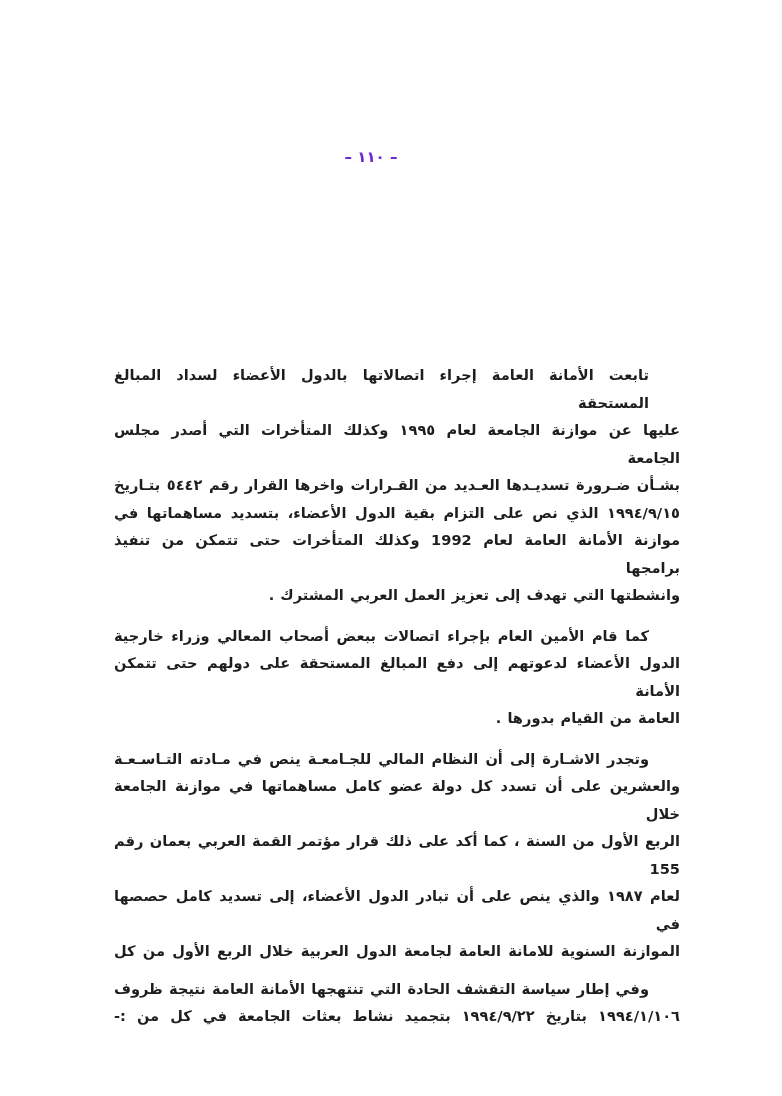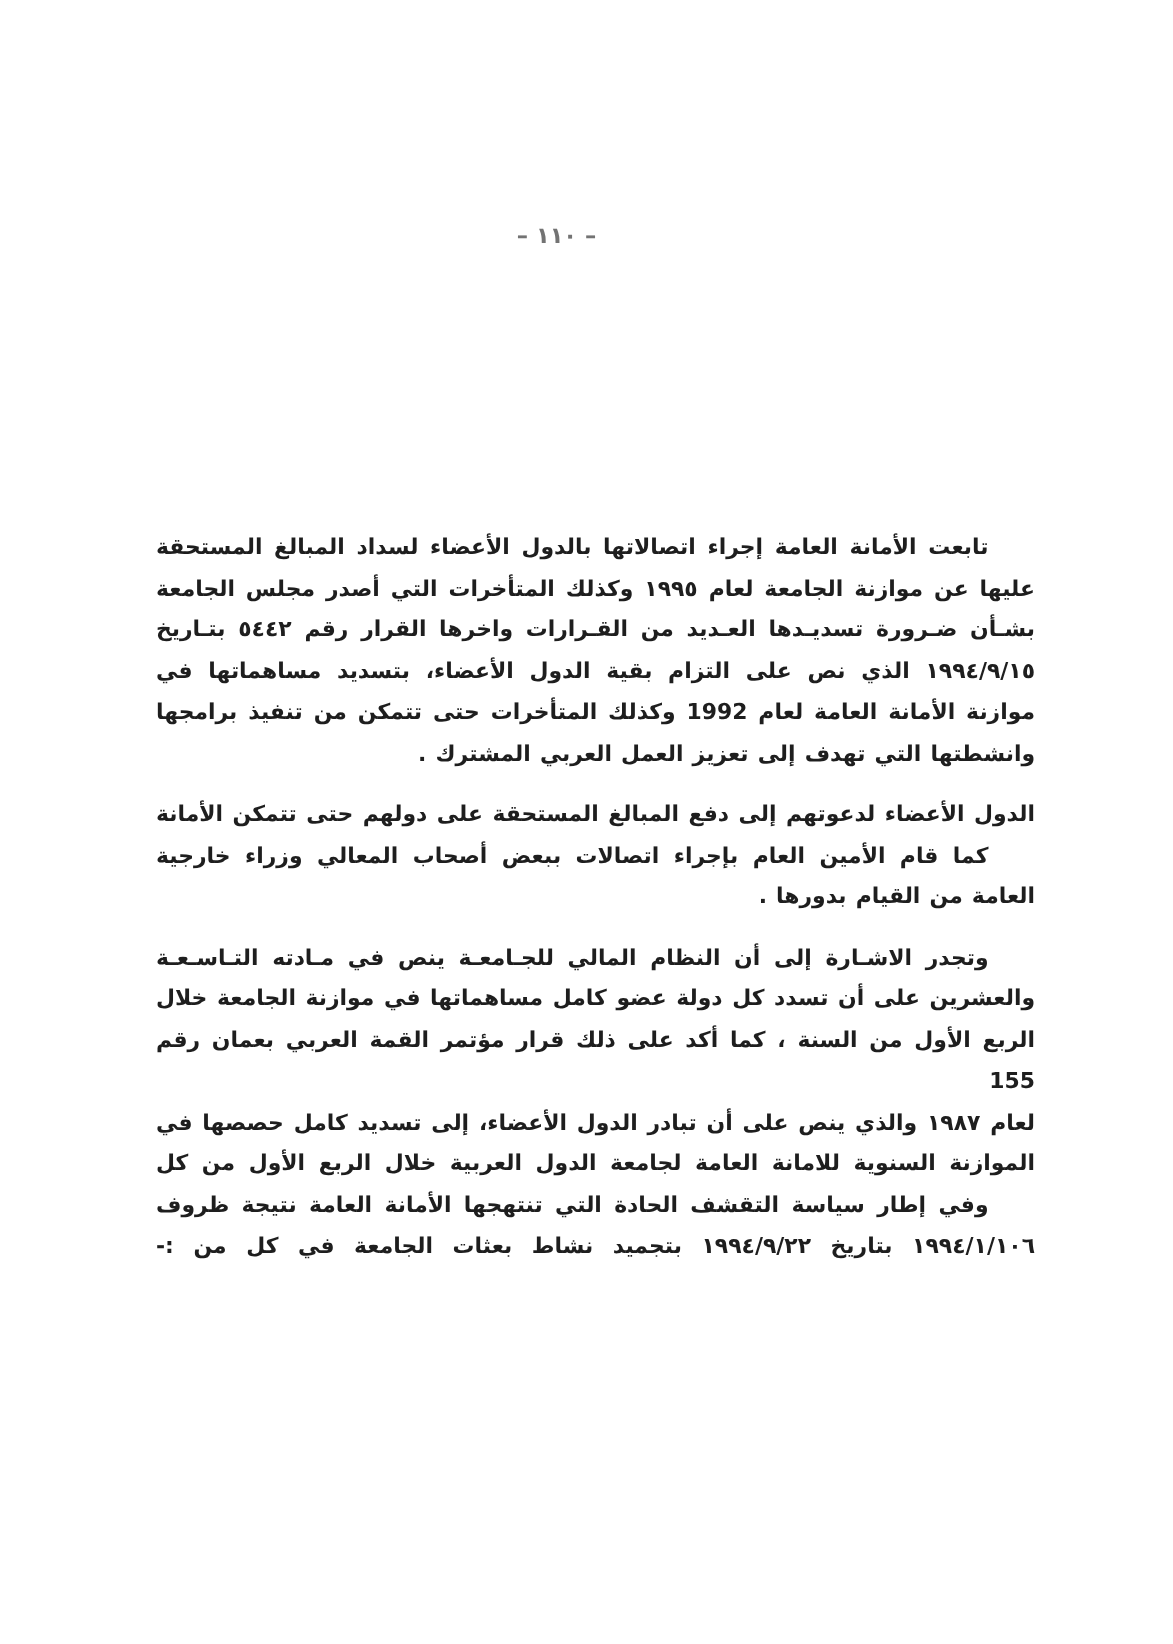--- a/index.html
+++ b/index.html
@@ -16,34 +16,34 @@
     overflow: hidden;
   }
   .page-number {
     position: absolute;
     top: 148px; left: 0;
     width: 742px;
     text-align: center;
     font-size: 15px;
     font-weight: bold;
     letter-spacing: 2px;
-    color: #737373;
+    color: #6d28d9;
   }
   .content {
     position: absolute;
     top: 351px;
     right: 92px;
     width: 586px;
     direction: rtl;
     font-size: 14.6px;
     font-weight: bold;
     line-height: 27.5px;
     color: #1e1e1e;
   }
-  .para { margin: 0; }
+  .para { margin: 10px; }
   .para.gap { margin-top: 13px; }
   .line {
     text-align: justify;
     text-align-last: justify;
     word-spacing: 1px;
   }
   .line.indent { padding-right: 31px; }
   .line.end { text-align-last: right; }
 </style>
 </head>
@@ -58,22 +58,22 @@
     <div class="para">
       <div class="line indent">تابعت الأمانة العامة إجراء اتصالاتها بالدول الأعضاء لسداد المبالغ المستحقة</div>
       <div class="line">عليها عن موازنة الجامعة لعام ١٩٩٥ وكذلك المتأخرات التي أصدر مجلس الجامعة</div>
       <div class="line">بشـأن ضـرورة تسديـدها العـديد من القـرارات واخرها القرار رقم ٥٤٤٢ بتـاريخ</div>
       <div class="line">١٩٩٤/٩/١٥ الذي نص على التزام بقية الدول الأعضاء، بتسديد مساهماتها في</div>
       <div class="line">موازنة الأمانة العامة لعام 1992 وكذلك المتأخرات حتى تتمكن من تنفيذ برامجها</div>
       <div class="line end">وانشطتها التي تهدف إلى تعزيز العمل العربي المشترك .</div>
     </div>
 
     <div class="para gap">
+      <div class="line indent">كما قام الأمين العام بإجراء اتصالات ببعض أصحاب المعالي وزراء خارجية</div>
       <div class="line">الدول الأعضاء لدعوتهم إلى دفع المبالغ المستحقة على دولهم حتى تتمكن الأمانة</div>
-      <div class="line indent">كما قام الأمين العام بإجراء اتصالات ببعض أصحاب المعالي وزراء خارجية</div>
       <div class="line end">العامة من القيام بدورها .</div>
     </div>
 
     <div class="para gap">
       <div class="line indent">وتجدر الاشـارة إلى أن النظام المالي للجـامعـة ينص في مـادته التـاسـعـة</div>
       <div class="line">والعشرين على أن تسدد كل دولة عضو كامل مساهماتها في موازنة الجامعة خلال</div>
       <div class="line">الربع الأول من السنة ، كما أكد على ذلك قرار مؤتمر القمة العربي بعمان رقم 155</div>
       <div class="line">لعام ١٩٨٧ والذي ينص على أن تبادر الدول الأعضاء، إلى تسديد كامل حصصها في</div>
       <div class="line">الموازنة السنوية للامانة العامة لجامعة الدول العربية خلال الربع الأول من كل</div>
     </div>

